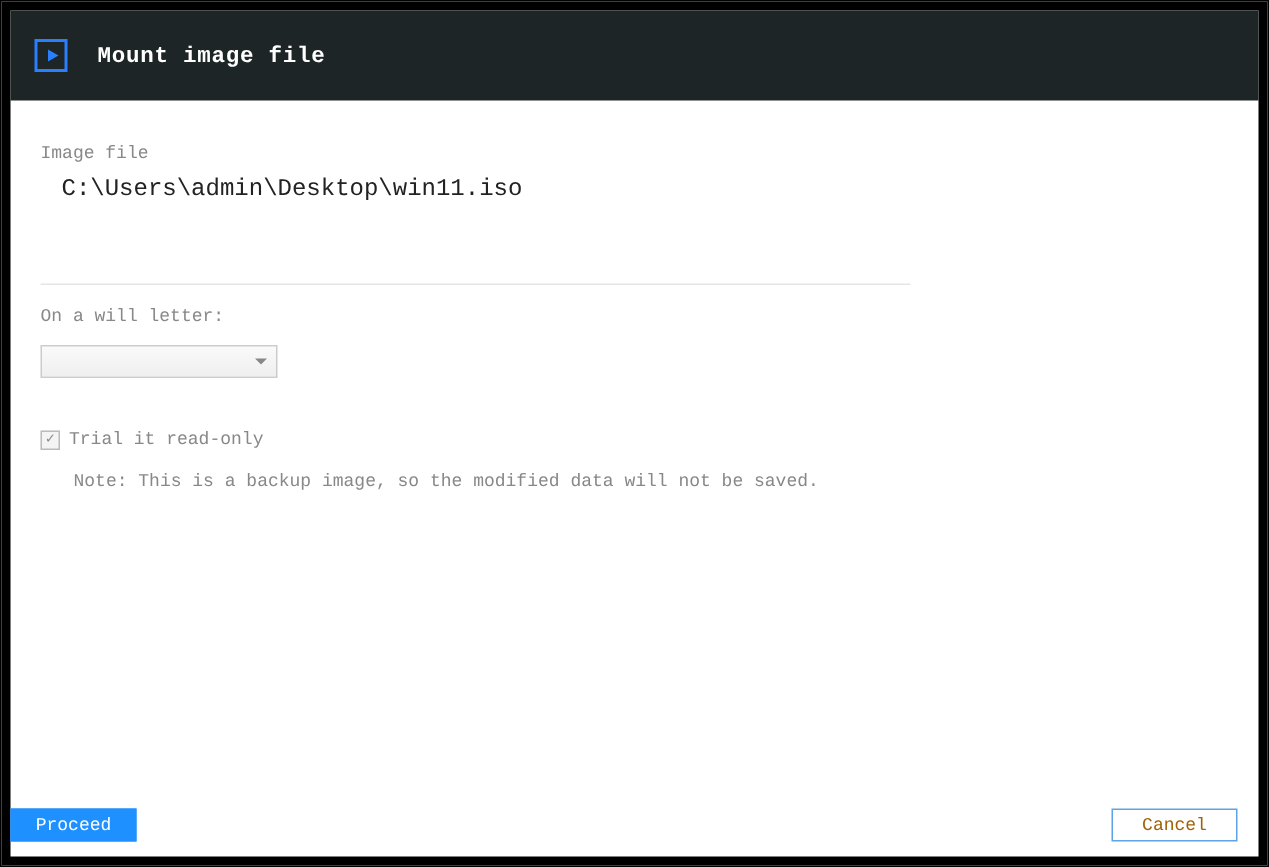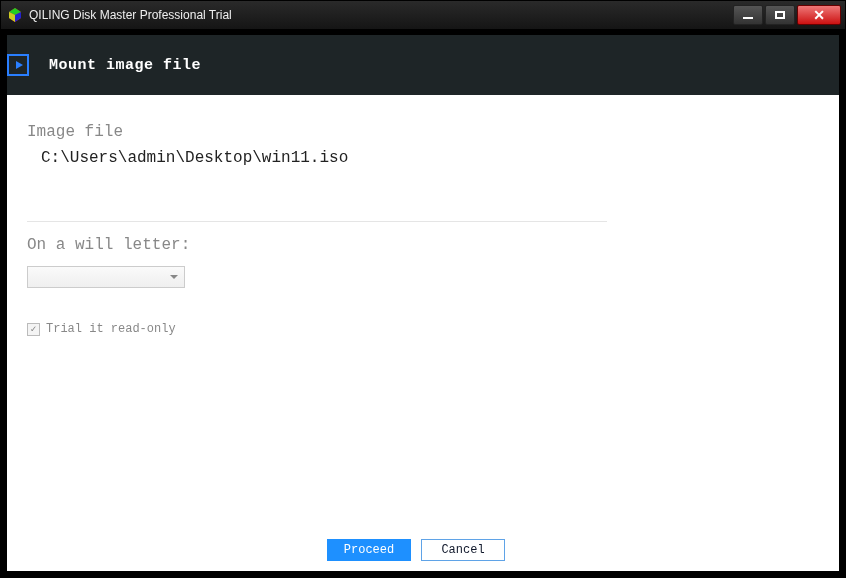--- a/index.html
+++ b/index.html
@@ -41,20 +41,21 @@
   .body {
     flex: 1; background: #000; padding: 6px;
     display: flex; flex-direction: column;
   }
   .panel {
     flex: 1; background: #fff; display: flex; flex-direction: column;
   }
   .header {
     height: 60px; background: #1e2527;
     display: flex; align-items: center;
+    padding-left: 16px;
     color: #fff;
   }
   .header-icon {
     width: 22px; height: 22px;
     border: 2px solid #2a7fff;
     display: flex; align-items: center; justify-content: center;
     margin-right: 20px;
   }
   .header-icon::before {
     content: ""; width: 0; height: 0;
@@ -62,21 +63,21 @@
     border-top: 4px solid transparent;
     border-bottom: 4px solid transparent;
     margin-left: 2px;
   }
   .header-title { font-size: 15px; font-family: "SimSun","Courier New",monospace; letter-spacing: 0.5px; font-weight: bold; }
   .content {
     flex: 1; padding: 28px 20px 10px 20px;
     display: flex; flex-direction: column;
     font-family: "SimSun","Courier New",monospace;
   }
-  .label { font-size: 16px; color: #888; margin-bottom: 8px; }
+  .label { font-size: 12px; color: #888; margin-bottom: 8px; }
   .value { font-size: 16px; color: #222; margin-left: 14px; margin-bottom: 10px; }
   .divider {
     border-top: 1px solid #e5e5e5;
     margin: 44px 10px 14px 0;
     width: 580px;
   }
   .dropdown {
     width: 158px; height: 22px;
     border: 1px solid #ccc;
     background: linear-gradient(to bottom, #fafafa, #efefef);
@@ -100,58 +101,42 @@
     background: #f4f4f4;
     display: inline-flex; align-items: center; justify-content: center;
     margin-right: 6px;
     color: #888; font-size: 10px;
   }
   .note {
     font-size: 12px; color: #888;
     margin-left: 22px; margin-top: 14px;
   }
   .footer {
-    display: flex; justify-content: center; align-items: center;
+    display: flex; justify-content: space-between; align-items: center;
     padding: 8px 14px 10px 0; gap: 10px;
   }
   .btn {
     min-width: 84px; height: 22px;
     border: 1px solid #5fa3e7;
     font-size: 12px; font-family: "SimSun","Courier New",monospace;
     display: inline-flex; align-items: center; justify-content: center;
     cursor: pointer;
   }
   .btn.primary {
     background: #1e90ff; color: #fff; border-color: #1e90ff;
   }
   .btn.secondary {
-    background: #fff; color: #0f172a;
+    background: #fff; color: #a16207;
   }
 </style>
 </head>
 <body>
 
 <div class="window">
 
-  <div class="titlebar">
-    <span class="appicon">
-      <svg viewBox="0 0 16 16">
-        <polygon points="8,1 14,5 14,11 8,15 2,11 2,5" fill="#c22"></polygon>
-        <polygon points="8,1 14,5 8,8 2,5" fill="#2c2"></polygon>
-        <polygon points="8,8 14,5 14,11 8,15" fill="#22c"></polygon>
-        <polygon points="2,5 8,8 8,15 2,11" fill="#cc2"></polygon>
-      </svg>
-    </span>
-    <span class="title-text">QILING Disk Master Professional Trial</span>
-    <div class="winbtns">
-      <div class="winbtn min"></div>
-      <div class="winbtn max"></div>
-      <div class="winbtn close"></div>
-    </div>
-  </div>
 
   <div class="body">
     <div class="panel">
 
       <div class="header">
         <span class="header-icon"></span>
         <span class="header-title">Mount image file</span>
       </div>
 
       <div class="content">
@@ -164,20 +149,21 @@
         <div class="label">On a will letter:</div>
         <div class="dropdown">
           <span></span>
         </div>
 
         <div class="checkrow">
           <span class="checkbox">✓</span>
           <span>Trial it read-only</span>
         </div>
 
+        <div class="note">Note: This is a backup image, so the modified data will not be saved.</div>
 
       </div>
 
       <div class="footer">
         <div class="btn primary">Proceed</div>
         <div class="btn secondary">Cancel</div>
       </div>
 
     </div>
   </div>

